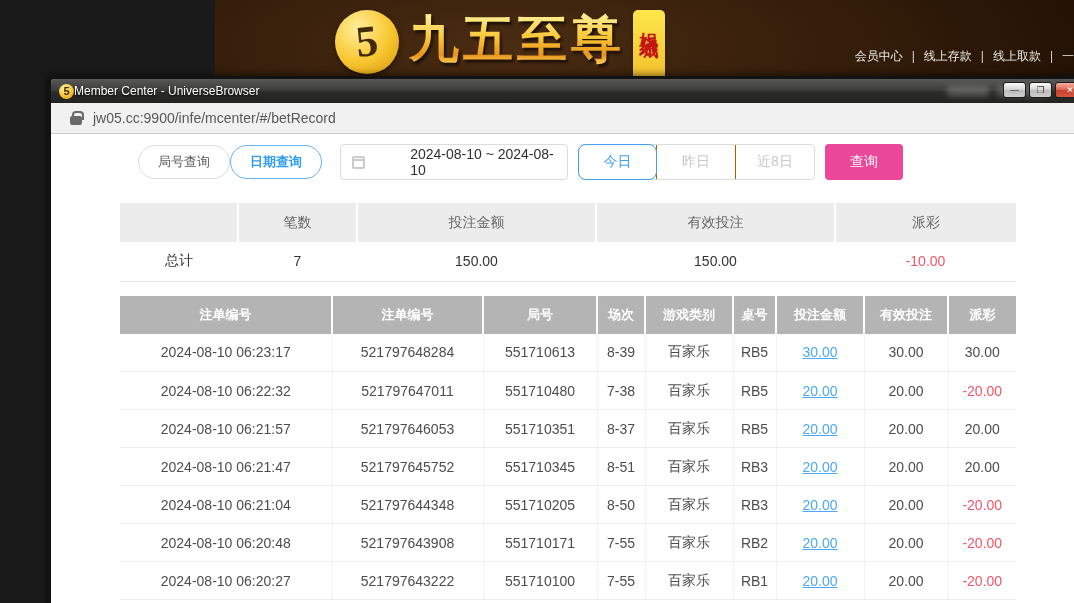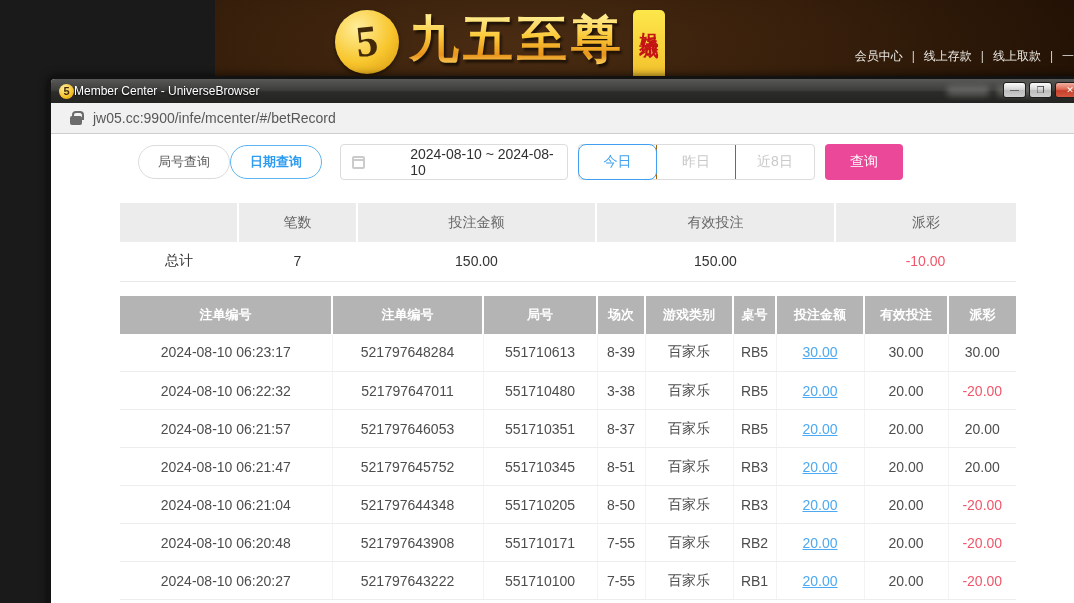--- a/index.html
+++ b/index.html
@@ -213,21 +213,21 @@
                 <td>百家乐</td>
                 <td>RB5</td>
                 <td><a class="amount-link">30.00</a></td>
                 <td>30.00</td>
                 <td>30.00</td>
               </tr>
               <tr>
                 <td>2024-08-10 06:22:32</td>
                 <td>521797647011</td>
                 <td>551710480</td>
-                <td>3-38</td>
+                <td>7-38</td>
                 <td>百家乐</td>
                 <td>RB5</td>
                 <td><a class="amount-link">20.00</a></td>
                 <td>20.00</td>
                 <td class="neg">-20.00</td>
               </tr>
               <tr>
                 <td>2024-08-10 06:21:57</td>
                 <td>521797646053</td>
                 <td>551710351</td>

